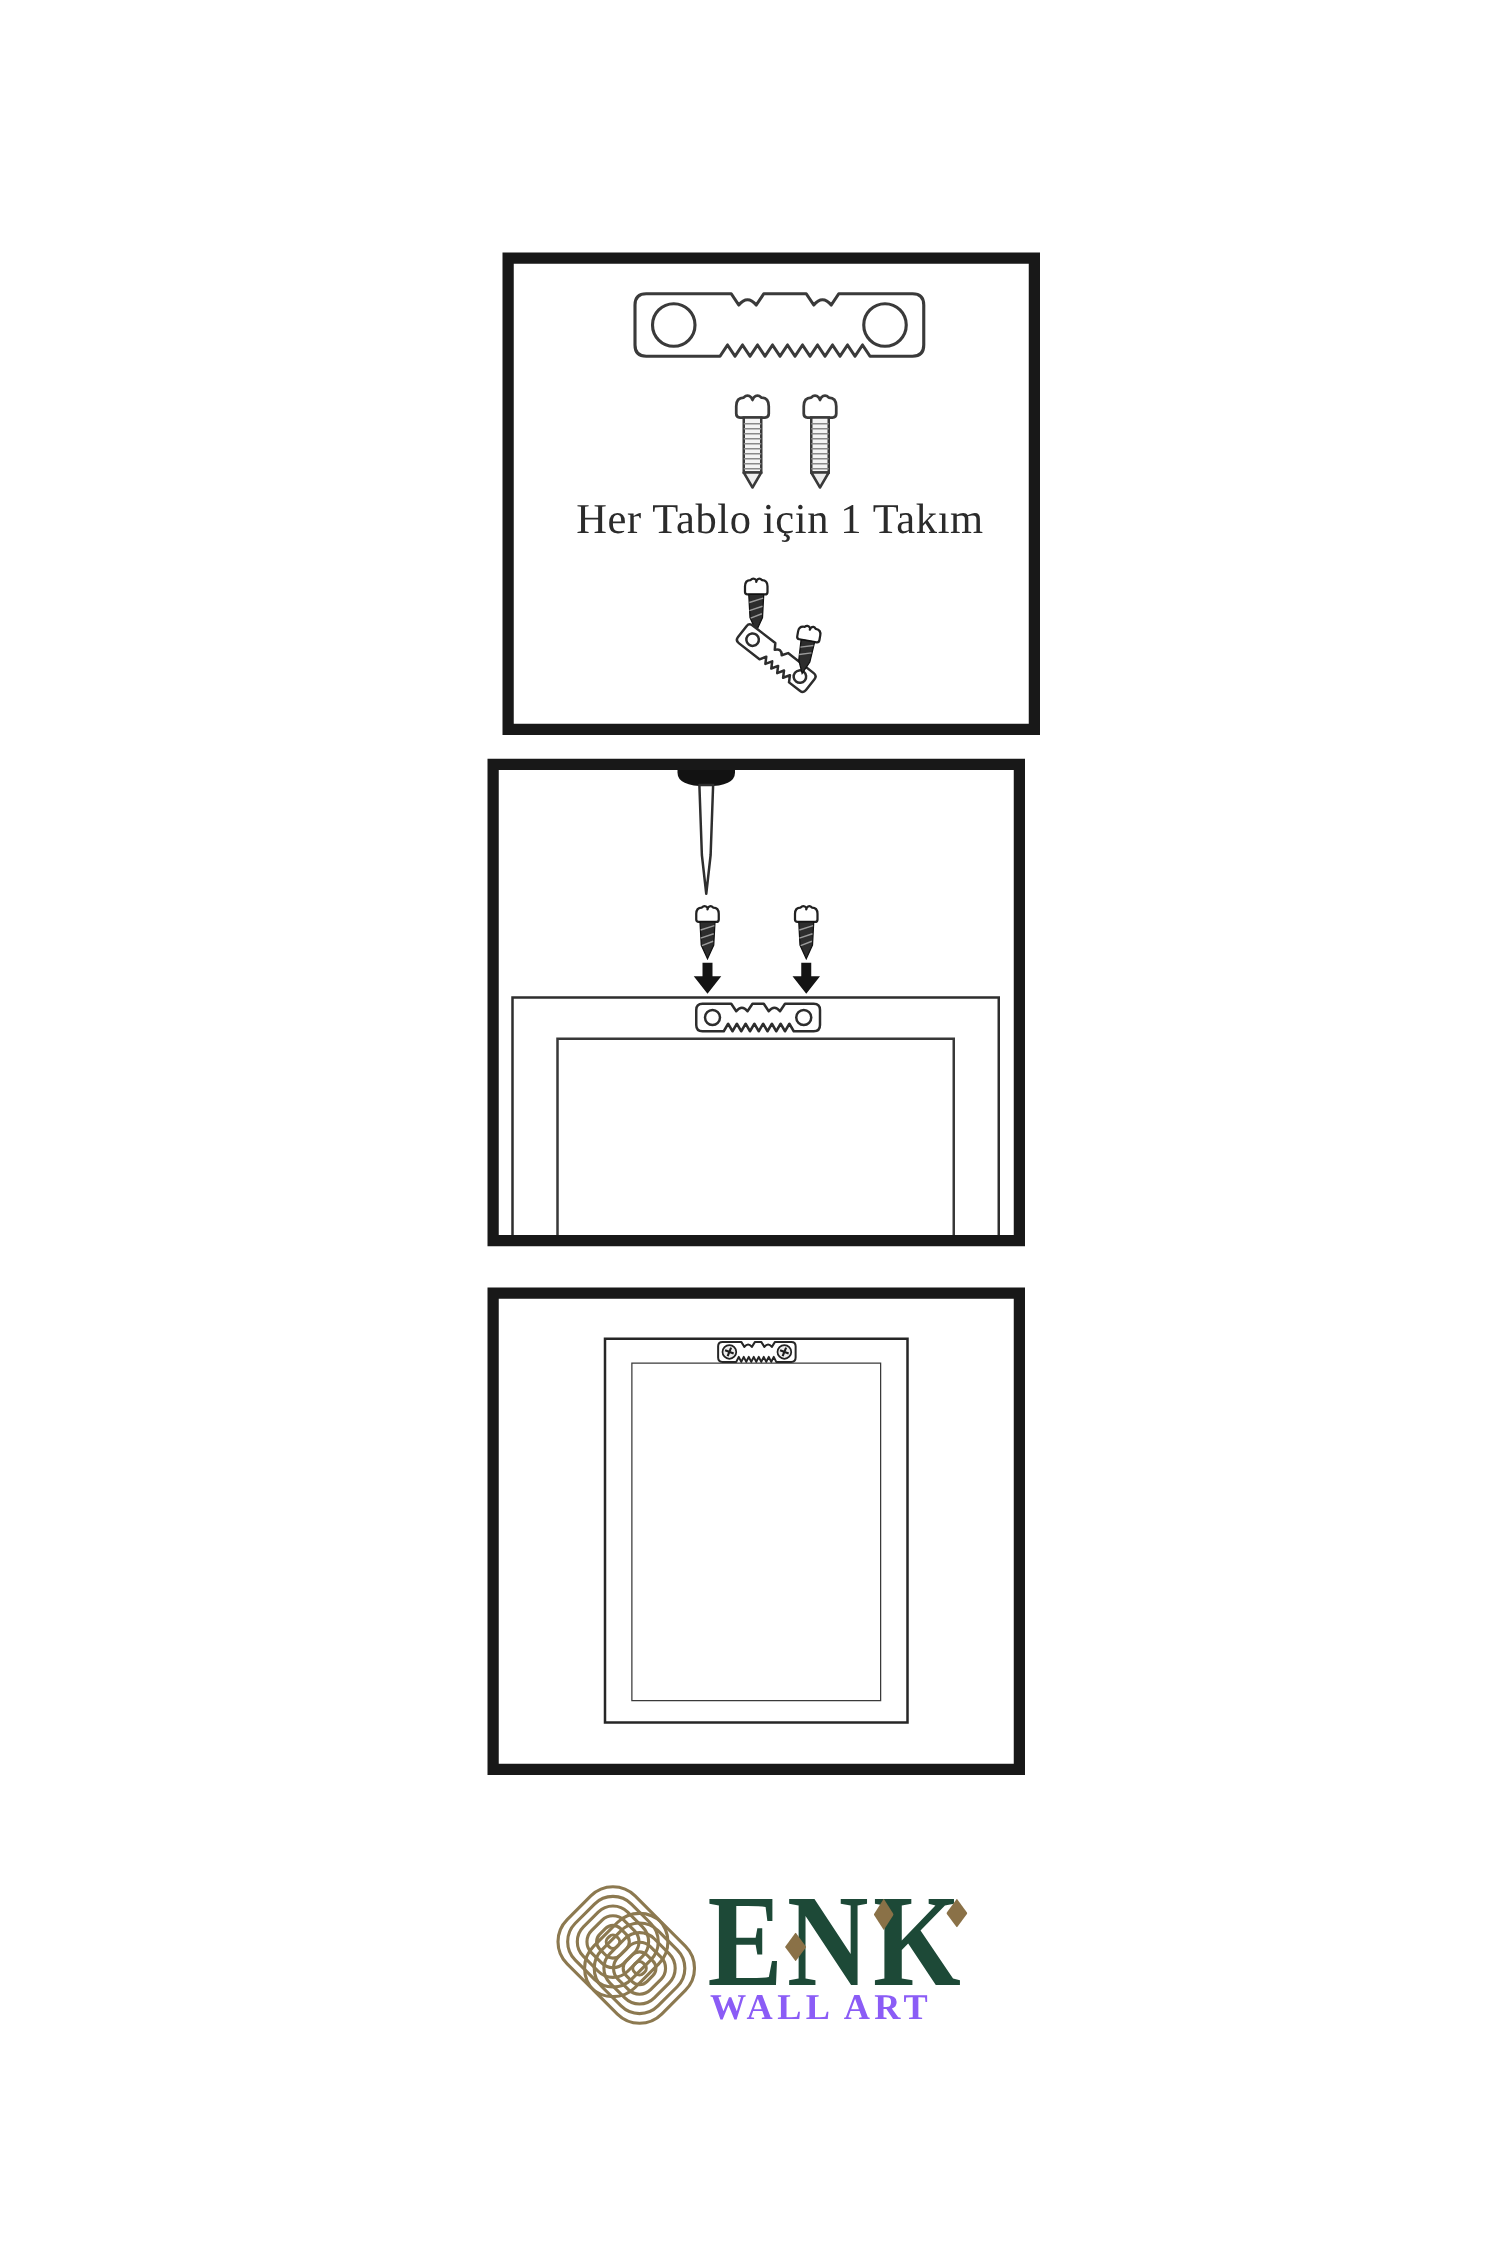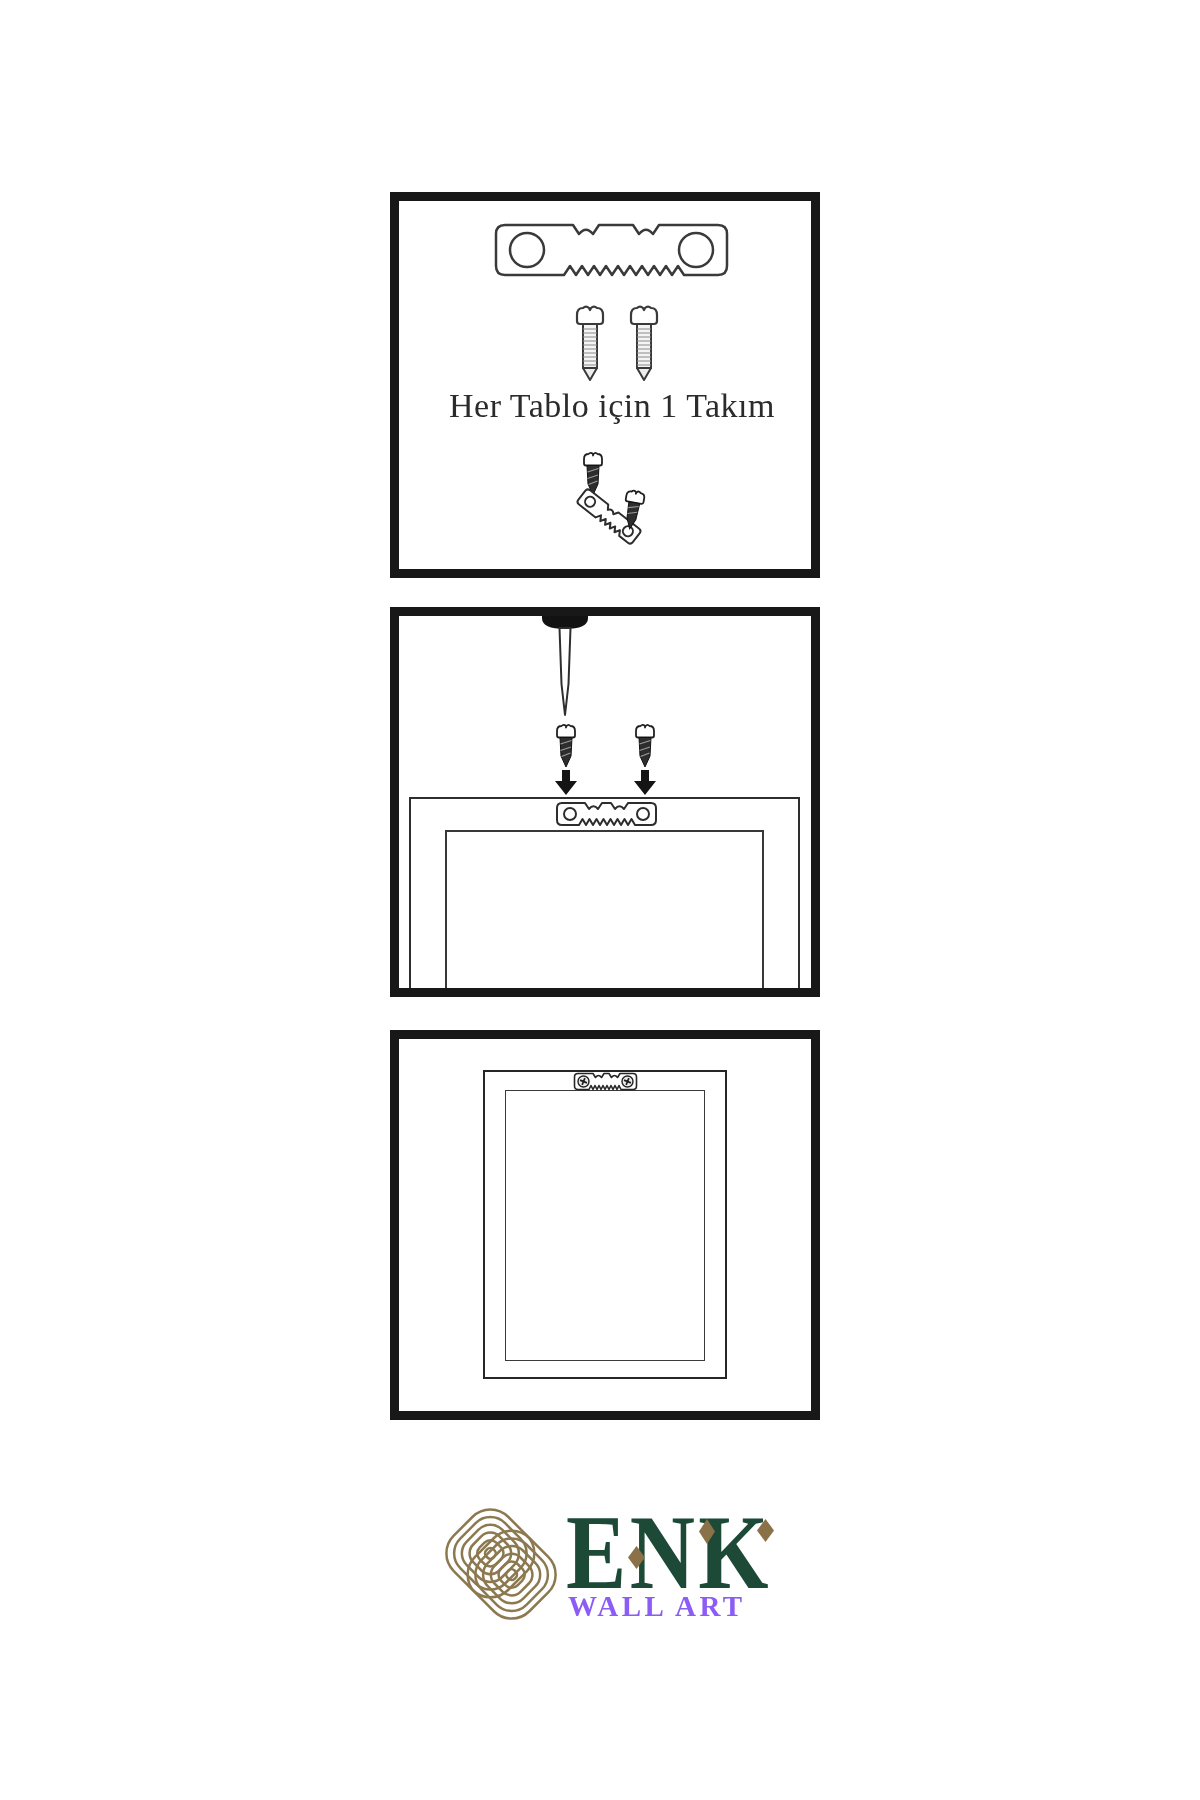--- a/index.html
+++ b/index.html
@@ -1,20 +1,20 @@
 <!DOCTYPE html>
 <html><head>
 <meta charset="utf-8">
 <style>
   html,body{margin:0;padding:0;background:#ffffff;}
   #page{position:relative;width:1200px;height:1800px;background:#ffffff;overflow:hidden;
         font-family:"Liberation Serif", serif;}
   .abs{position:absolute;}
   .panel{position:absolute;left:390px;width:412px;border:9px solid #181818;background:#ffffff;overflow:hidden;}
-  #panel-kit{top:192px;height:368px;}
+  #panel-kit{top:202px;height:368px;margin-left:12px;}
   #panel-nail{top:607px;height:372px;}
   #panel-hang{top:1030px;height:372px;}
   .caption{position:absolute;left:0;top:186px;width:100%;padding-left:14px;box-sizing:border-box;
            text-align:center;font-size:34px;letter-spacing:.5px;color:#2b2b2b;font-weight:400;}
   .frame-rect{position:absolute;background:#ffffff;}
   .o2{left:10px;top:181px;width:387px;height:220px;border:2.5px solid #2e2e2e;}
   .i2{left:46px;top:214px;width:315px;height:200px;border:2px solid #383838;}
   .o3{left:84px;top:31px;width:240px;height:305px;border:2.5px solid #262626;}
   .i3{left:106px;top:51px;width:198px;height:269px;border:1.5px solid #3a3a3a;}
   .brand-name{position:absolute;left:566px;top:1500px;font-size:105px;line-height:1;font-weight:bold;

